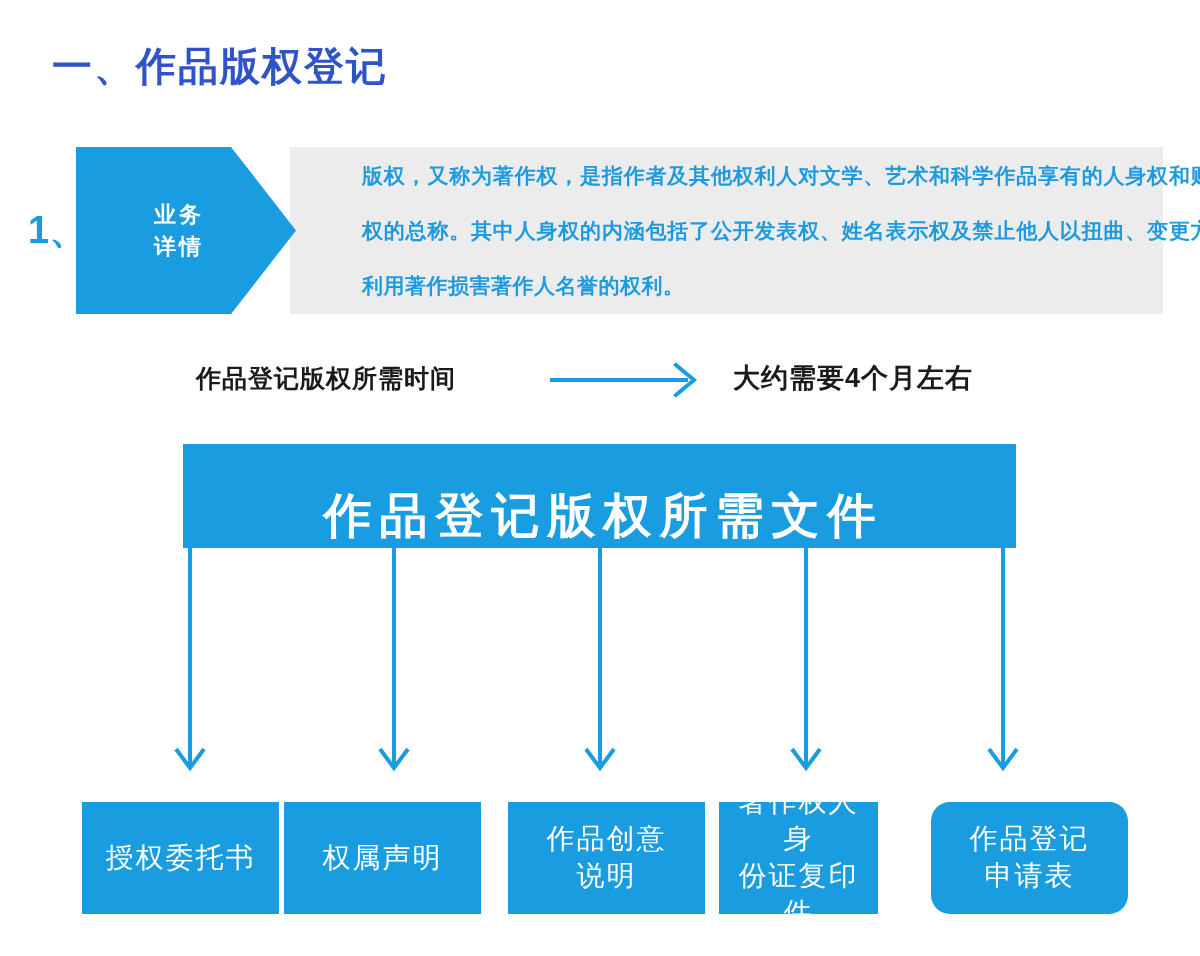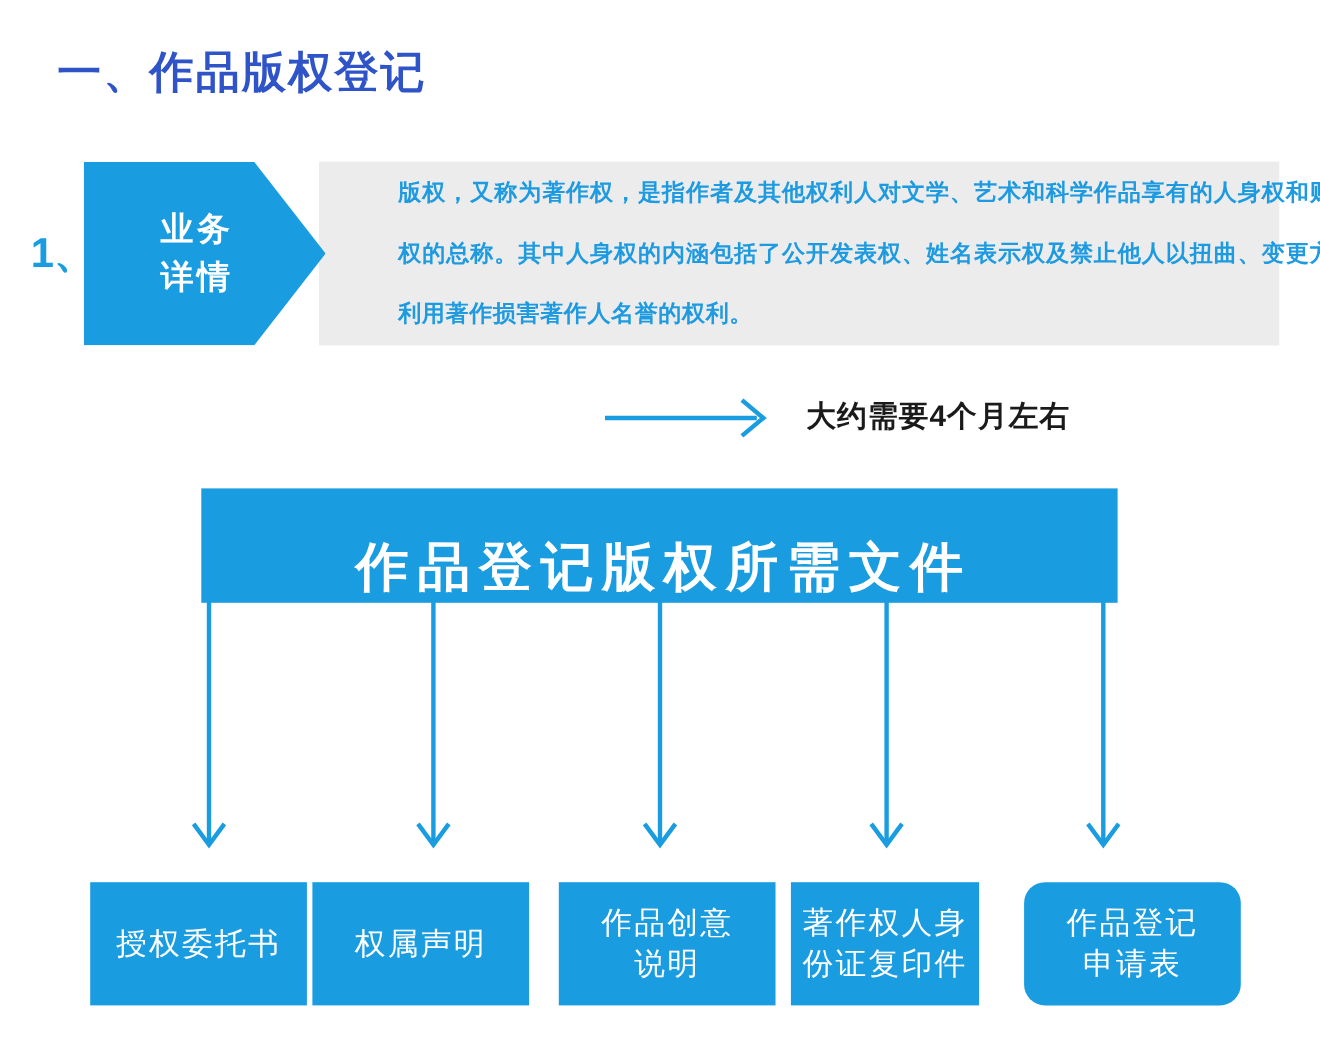--- a/index.html
+++ b/index.html
@@ -54,21 +54,21 @@
     background: #199ce0;
     clip-path: polygon(0 0, 155px 0, 220px 50%, 155px 100%, 0 100%);
     display: flex;
     flex-direction: column;
     align-items: center;
     justify-content: center;
   }
   .detail-tag span {
     display: block;
     color: #ffffff;
-    font-size: 30px;
+    font-size: 22px;
     font-weight: 700;
     letter-spacing: 3px;
     line-height: 1.45;
     text-align: right;
     padding-right: 14px;
   }
   .detail-text {
     position: absolute;
     left: 286px; top: 0;
     width: 872px; height: 167px;
@@ -161,21 +161,21 @@
     color: #ffffff;
     font-size: 28px;
     font-weight: 400;
     letter-spacing: 2px;
     line-height: 1.32;
     padding: 0 6px;
   }
   .doc-box.b0 { left: 0px;   width: 197px; }
   .doc-box.b1 { left: 202px; width: 197px; }
   .doc-box.b2 { left: 426px; width: 197px; }
-  .doc-box.b3 { left: 637px; width: 171px; text-align: center; }
+  .doc-box.b3 { left: 637px; width: 159px; text-align: center; }
   .doc-box.b4 { left: 849px; width: 197px; border-radius: 19px; }
 </style>
 </head>
 <body>
 
 <div id="page">
 
   <div class="section-title">一、作品版权登记</div>
 
   <div class="detail-band">
@@ -186,20 +186,21 @@
 
     <div class="detail-tag">
       <span>业务</span>
       <span>详情</span>
     </div>
 
     <div class="detail-text">版权，又称为著作权，是指作者及其他权利人对文学、艺术和科学作品享有的人身权和财产权的总称。其中人身权的内涵包括了公开发表权、姓名表示权及禁止他人以扭曲、变更方式利用著作损害著作人名誉的权利。</div>
   </div>
 
   <div class="time-row">
+    <div class="time-label">作品登记版权所需时间</div>
 
     <div class="time-arrow">
       <svg width="152" height="40" viewBox="0 0 152 40" aria-hidden="true">
         <line x1="2" y1="22" x2="140" y2="22" stroke="#199CE0" stroke-width="4"></line>
         <polyline points="128,7 146,22 128,37" fill="none" stroke="#199CE0" stroke-width="4" stroke-linecap="square" stroke-linejoin="miter"></polyline>
       </svg>
     </div>
 
     <div class="time-value">大约需要4个月左右</div>
   </div>

